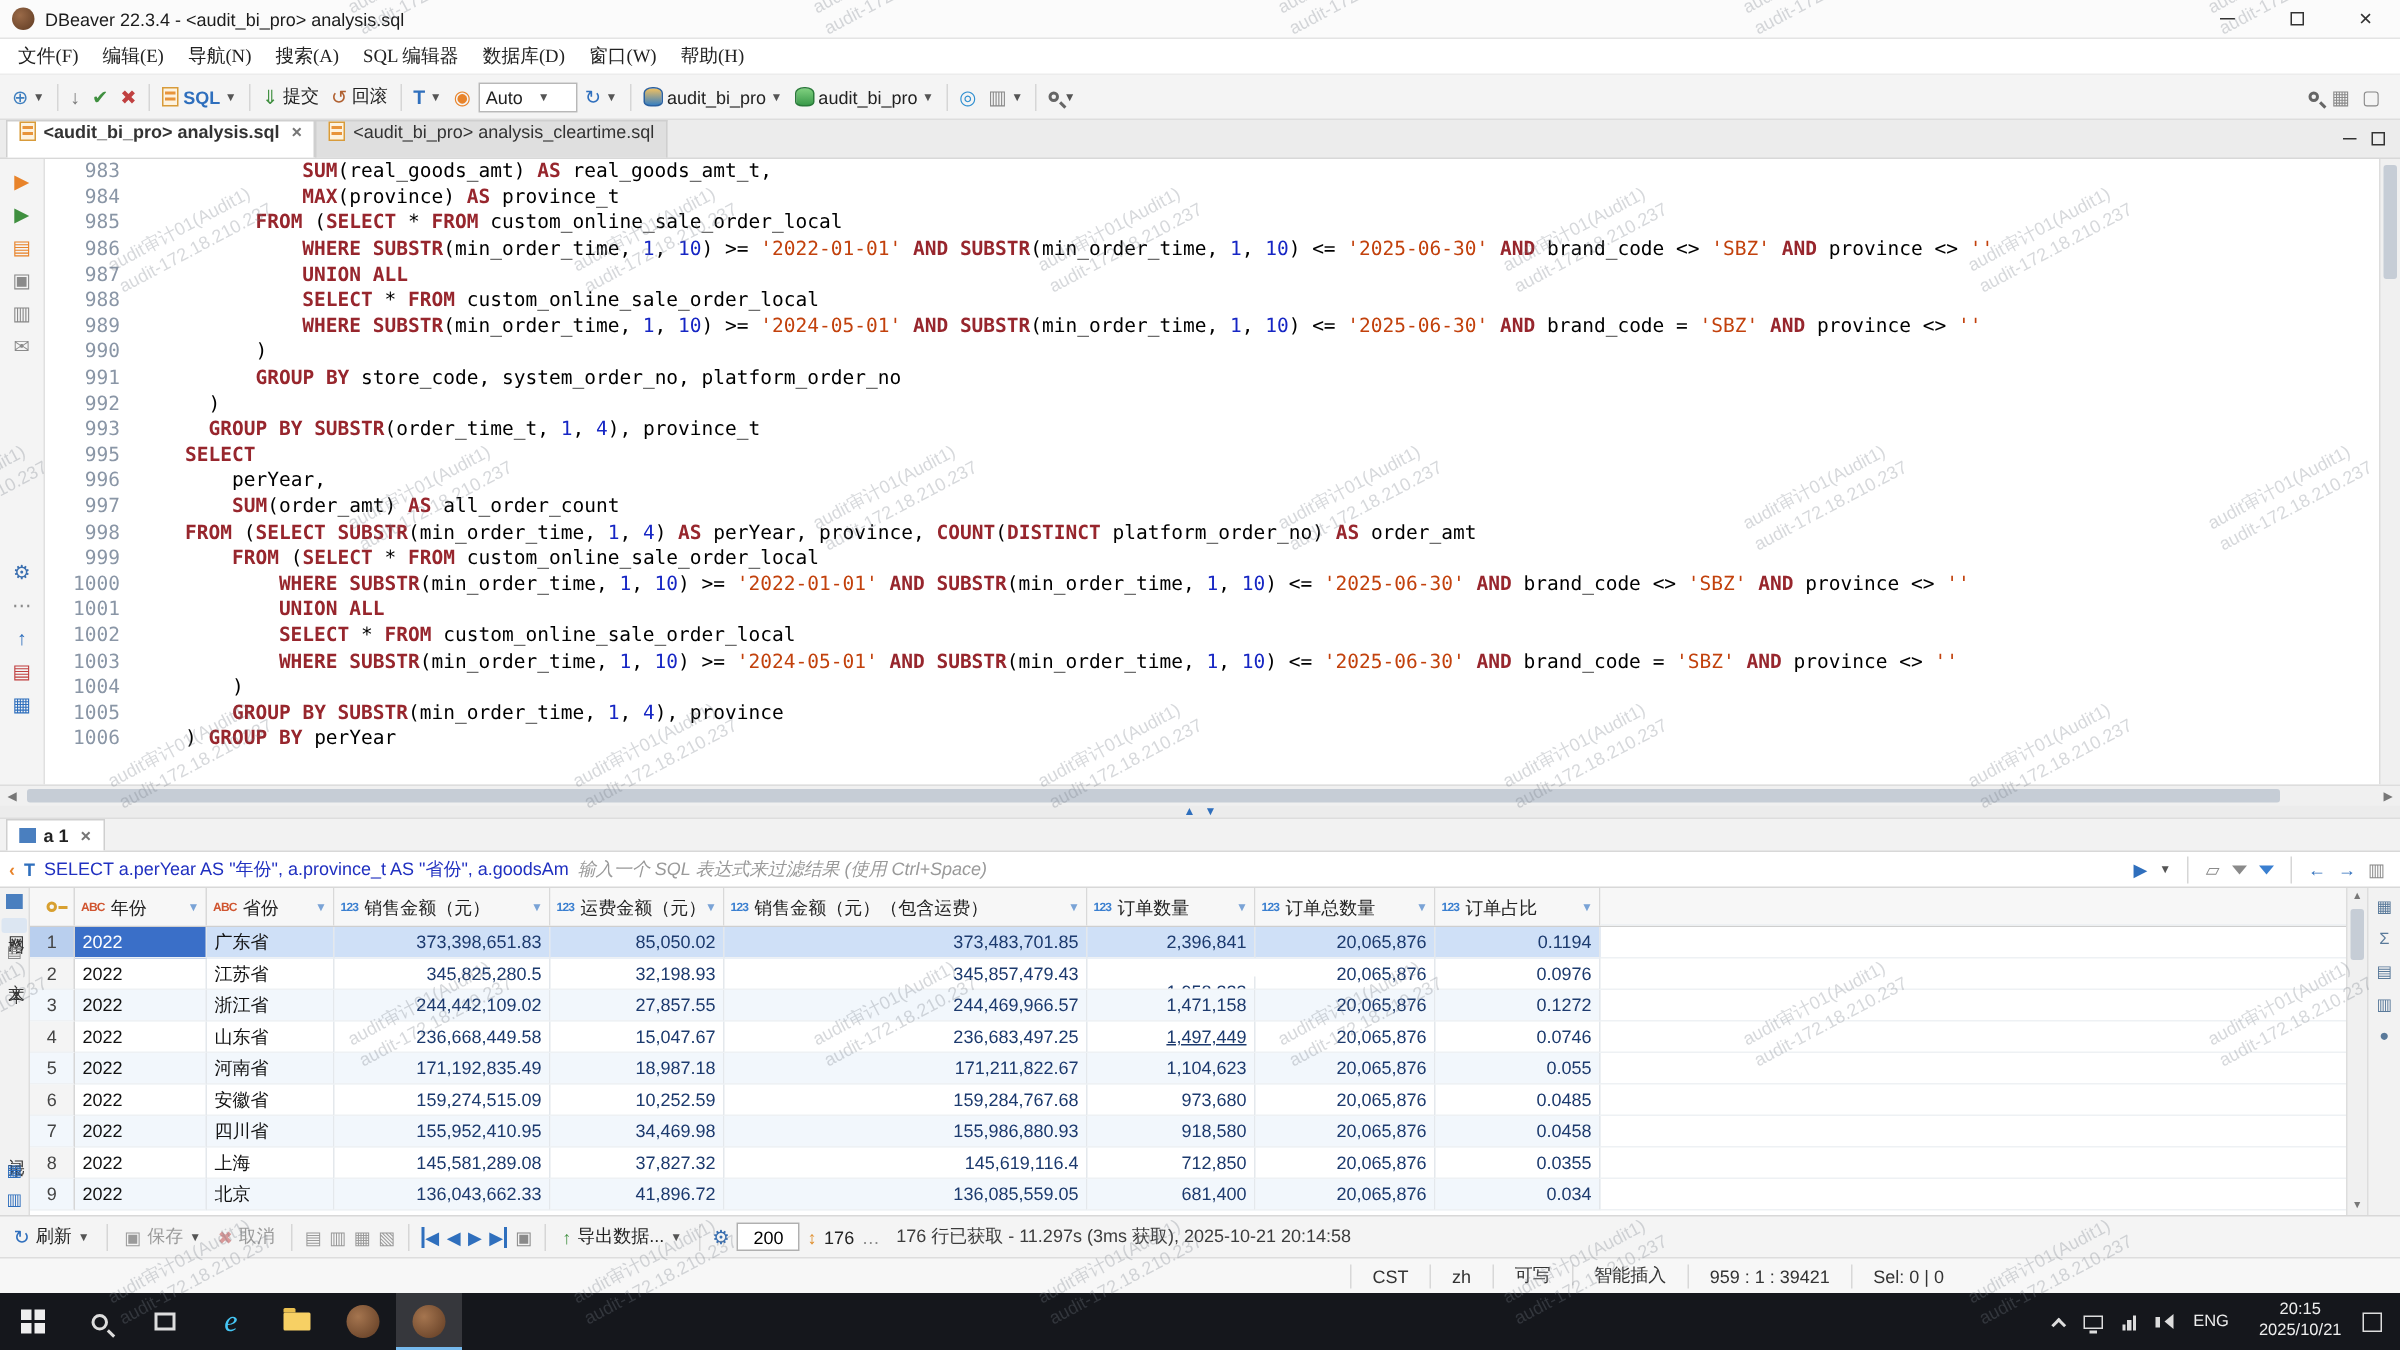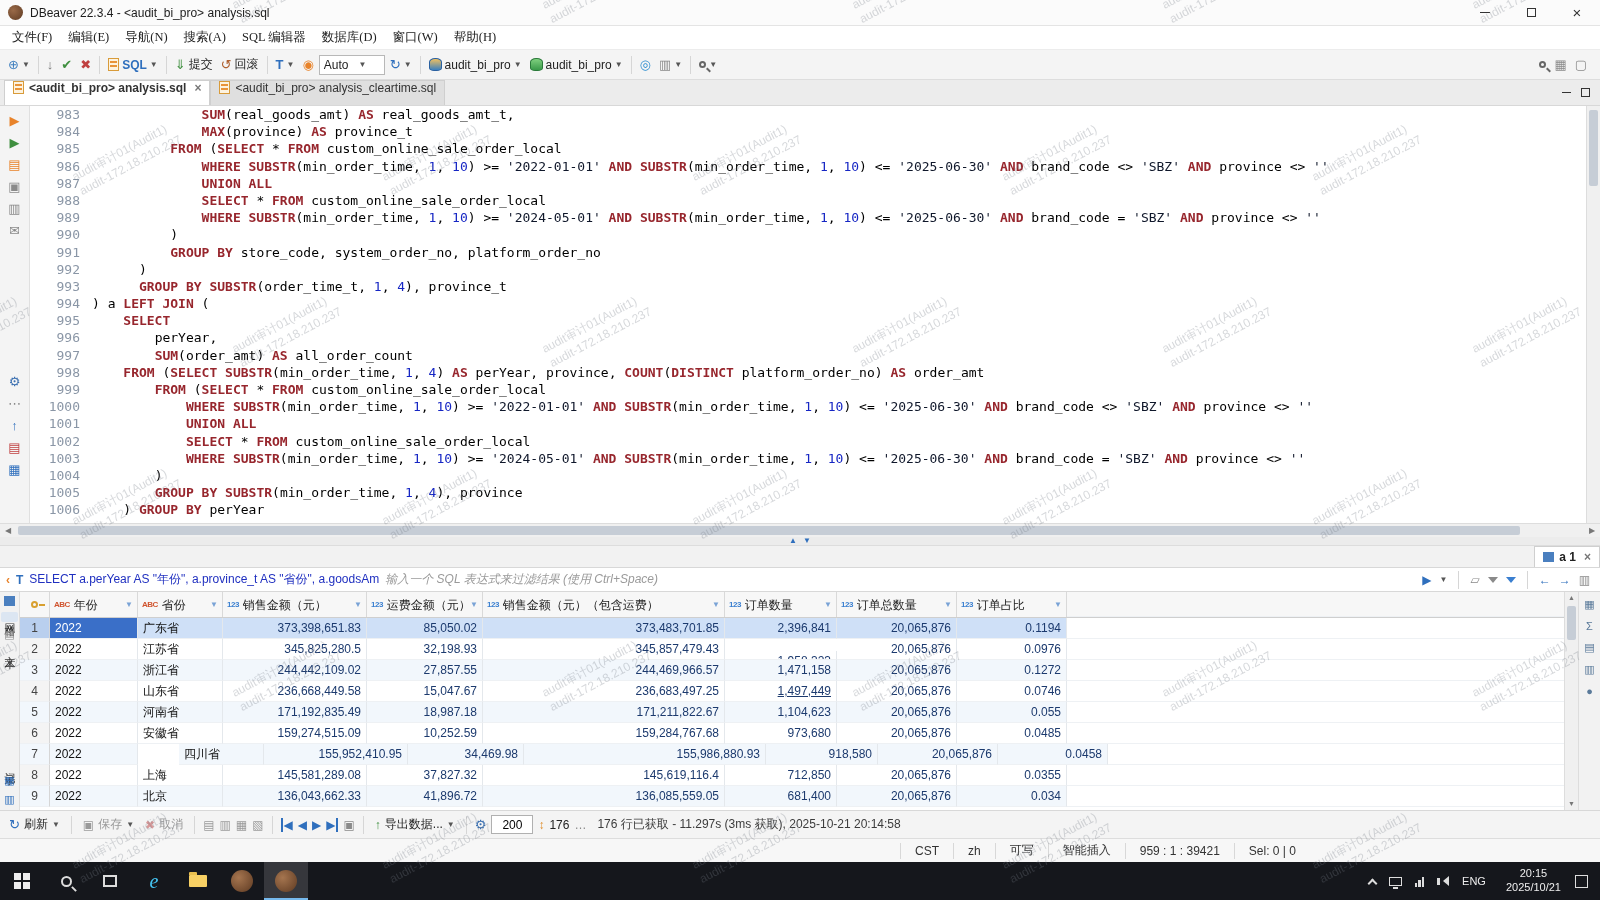--- a/index.html
+++ b/index.html
@@ -42,33 +42,33 @@
   
   .editor-area{flex:1 1 auto;display:flex;background:#fff;min-height:0;}
   .estrip{width:30px;background:#f4f4f4;border-right:1px solid #e0e0e0;display:flex;flex-direction:column;align-items:center;padding-top:8px;gap:9px;flex:0 0 auto;}
   .estrip .gap{height:120px;}
   .eicon{font-size:13px;line-height:1;}
   .code-wrap{flex:1 1 auto;overflow:hidden;position:relative;}
   .cl{display:flex;height:17.2px;line-height:17.2px;white-space:pre;font-family:"DejaVu Sans Mono","Liberation Mono",monospace;font-size:13px;}
   .ln{flex:0 0 62px;text-align:right;padding-right:12px;color:#8a96a6;background:#fff;}
   .ct{flex:1;}
   .tk-kw{color:#97262d;font-weight:bold;}
-  .tk-str{color:#0f172a;}
+  .tk-str{color:#c2410c;}
   .tk-num{color:#1626c4;}
   .tk-id,.tk-pl{color:#000;}
   .vscroll{width:14px;background:#f0f0f0;border-left:1px solid #ddd;position:relative;flex:0 0 auto;}
   .vthumb{position:absolute;left:2px;right:2px;background:#c6cdd6;border-radius:2px;}
   
   .hscroll{height:14px;background:#f0f0f0;border-top:1px solid #ddd;display:flex;align-items:center;position:relative;flex:0 0 auto;}
   .harrow{width:16px;text-align:center;font-size:8px;color:#777;}
   .hthumb{position:absolute;left:18px;right:80px;top:2px;bottom:2px;background:#c6cdd6;border-radius:2px;}
   .sash{height:9px;background:#ececec;display:flex;align-items:center;justify-content:center;gap:6px;flex:0 0 auto;border-bottom:1px solid #ddd;}
   .sash span{color:#2f6fbd;font-size:8px;line-height:1;}
   
-  .rtabbar{height:22px;background:#f2f2f2;display:flex;align-items:flex-end;padding-left:4px;border-bottom:1px solid #d8d8d8;flex:0 0 auto;justify-content:flex-end;}
+  .rtabbar{height:22px;background:#f2f2f2;display:flex;align-items:flex-end;padding-left:4px;border-bottom:1px solid #d8d8d8;flex:0 0 auto;}
   .rtab{height:21px;background:#fff;border:1px solid #cfcfcf;border-bottom:none;display:flex;align-items:center;gap:5px;padding:0 8px;font-weight:bold;}
   .grid-ico{display:inline-block;width:11px;height:10px;background:
     linear-gradient(#fff,#fff) ,#4a7fbf;border:1px solid #4a7fbf;background-image:linear-gradient(#4a7fbf 1px,transparent 1px),linear-gradient(90deg,#4a7fbf 1px,transparent 1px);background-size:4px 4px;}
   .filterbar{height:24px;background:#fff;border-bottom:1px solid #d8d8d8;display:flex;align-items:center;padding:0 6px;gap:6px;flex:0 0 auto;}
   .fquery{color:#2030c0;white-space:nowrap;}
   .fplaceholder{color:#9a9a9a;font-style:italic;white-space:nowrap;overflow:hidden;flex:1 1 auto;}
   .fbtns{display:flex;align-items:center;gap:8px;padding-right:4px;}
   .funnel{width:0;height:0;border-left:5px solid transparent;border-right:5px solid transparent;border-top:6px solid #3a7fd0;position:relative;display:inline-block;}
   .funnel.gray{border-top-color:#8a8a8a;}
   .funnel::after{content:"";position:absolute;left:-1px;top:-2px;width:2px;height:7px;background:inherit;}
@@ -282,21 +282,20 @@
         <div class="cl"><span class="ln">984</span><span class="ct"><span class="tk-pl">              </span><span class="tk-kw">MAX</span><span class="tk-pl">(</span><span class="tk-id">province</span><span class="tk-pl">)</span><span class="tk-pl"> </span><span class="tk-kw">AS</span><span class="tk-pl"> </span><span class="tk-id">province_t</span></span></div>
         <div class="cl"><span class="ln">985</span><span class="ct"><span class="tk-pl">          </span><span class="tk-kw">FROM</span><span class="tk-pl"> </span><span class="tk-pl">(</span><span class="tk-kw">SELECT</span><span class="tk-pl"> </span><span class="tk-pl">*</span><span class="tk-pl"> </span><span class="tk-kw">FROM</span><span class="tk-pl"> </span><span class="tk-id">custom_online_sale_order_local</span></span></div>
         <div class="cl"><span class="ln">986</span><span class="ct"><span class="tk-pl">              </span><span class="tk-kw">WHERE</span><span class="tk-pl"> </span><span class="tk-kw">SUBSTR</span><span class="tk-pl">(</span><span class="tk-id">min_order_time</span><span class="tk-pl">,</span><span class="tk-pl"> </span><span class="tk-num">1</span><span class="tk-pl">,</span><span class="tk-pl"> </span><span class="tk-num">10</span><span class="tk-pl">)</span><span class="tk-pl"> </span><span class="tk-pl">&gt;</span><span class="tk-pl">=</span><span class="tk-pl"> </span><span class="tk-str">'2022-01-01'</span><span class="tk-pl"> </span><span class="tk-kw">AND</span><span class="tk-pl"> </span><span class="tk-kw">SUBSTR</span><span class="tk-pl">(</span><span class="tk-id">min_order_time</span><span class="tk-pl">,</span><span class="tk-pl"> </span><span class="tk-num">1</span><span class="tk-pl">,</span><span class="tk-pl"> </span><span class="tk-num">10</span><span class="tk-pl">)</span><span class="tk-pl"> </span><span class="tk-pl">&lt;</span><span class="tk-pl">=</span><span class="tk-pl"> </span><span class="tk-str">'2025-06-30'</span><span class="tk-pl"> </span><span class="tk-kw">AND</span><span class="tk-pl"> </span><span class="tk-id">brand_code</span><span class="tk-pl"> </span><span class="tk-pl">&lt;</span><span class="tk-pl">&gt;</span><span class="tk-pl"> </span><span class="tk-str">'SBZ'</span><span class="tk-pl"> </span><span class="tk-kw">AND</span><span class="tk-pl"> </span><span class="tk-id">province</span><span class="tk-pl"> </span><span class="tk-pl">&lt;</span><span class="tk-pl">&gt;</span><span class="tk-pl"> </span><span class="tk-str">''</span></span></div>
         <div class="cl"><span class="ln">987</span><span class="ct"><span class="tk-pl">              </span><span class="tk-kw">UNION</span><span class="tk-pl"> </span><span class="tk-kw">ALL</span></span></div>
         <div class="cl"><span class="ln">988</span><span class="ct"><span class="tk-pl">              </span><span class="tk-kw">SELECT</span><span class="tk-pl"> </span><span class="tk-pl">*</span><span class="tk-pl"> </span><span class="tk-kw">FROM</span><span class="tk-pl"> </span><span class="tk-id">custom_online_sale_order_local</span></span></div>
         <div class="cl"><span class="ln">989</span><span class="ct"><span class="tk-pl">              </span><span class="tk-kw">WHERE</span><span class="tk-pl"> </span><span class="tk-kw">SUBSTR</span><span class="tk-pl">(</span><span class="tk-id">min_order_time</span><span class="tk-pl">,</span><span class="tk-pl"> </span><span class="tk-num">1</span><span class="tk-pl">,</span><span class="tk-pl"> </span><span class="tk-num">10</span><span class="tk-pl">)</span><span class="tk-pl"> </span><span class="tk-pl">&gt;</span><span class="tk-pl">=</span><span class="tk-pl"> </span><span class="tk-str">'2024-05-01'</span><span class="tk-pl"> </span><span class="tk-kw">AND</span><span class="tk-pl"> </span><span class="tk-kw">SUBSTR</span><span class="tk-pl">(</span><span class="tk-id">min_order_time</span><span class="tk-pl">,</span><span class="tk-pl"> </span><span class="tk-num">1</span><span class="tk-pl">,</span><span class="tk-pl"> </span><span class="tk-num">10</span><span class="tk-pl">)</span><span class="tk-pl"> </span><span class="tk-pl">&lt;</span><span class="tk-pl">=</span><span class="tk-pl"> </span><span class="tk-str">'2025-06-30'</span><span class="tk-pl"> </span><span class="tk-kw">AND</span><span class="tk-pl"> </span><span class="tk-id">brand_code</span><span class="tk-pl"> </span><span class="tk-pl">=</span><span class="tk-pl"> </span><span class="tk-str">'SBZ'</span><span class="tk-pl"> </span><span class="tk-kw">AND</span><span class="tk-pl"> </span><span class="tk-id">province</span><span class="tk-pl"> </span><span class="tk-pl">&lt;</span><span class="tk-pl">&gt;</span><span class="tk-pl"> </span><span class="tk-str">''</span></span></div>
         <div class="cl"><span class="ln">990</span><span class="ct"><span class="tk-pl">          </span><span class="tk-pl">)</span></span></div>
         <div class="cl"><span class="ln">991</span><span class="ct"><span class="tk-pl">          </span><span class="tk-kw">GROUP</span><span class="tk-pl"> </span><span class="tk-kw">BY</span><span class="tk-pl"> </span><span class="tk-id">store_code</span><span class="tk-pl">,</span><span class="tk-pl"> </span><span class="tk-id">system_order_no</span><span class="tk-pl">,</span><span class="tk-pl"> </span><span class="tk-id">platform_order_no</span></span></div>
         <div class="cl"><span class="ln">992</span><span class="ct"><span class="tk-pl">      </span><span class="tk-pl">)</span></span></div>
         <div class="cl"><span class="ln">993</span><span class="ct"><span class="tk-pl">      </span><span class="tk-kw">GROUP</span><span class="tk-pl"> </span><span class="tk-kw">BY</span><span class="tk-pl"> </span><span class="tk-kw">SUBSTR</span><span class="tk-pl">(</span><span class="tk-id">order_time_t</span><span class="tk-pl">,</span><span class="tk-pl"> </span><span class="tk-num">1</span><span class="tk-pl">,</span><span class="tk-pl"> </span><span class="tk-num">4</span><span class="tk-pl">)</span><span class="tk-pl">,</span><span class="tk-pl"> </span><span class="tk-id">province_t</span></span></div>
-        <div class="cl"><span class="ln">994</span><span class="ct"><span class="tk-pl">)</span><span class="tk-pl"> </span><span class="tk-id">a</span><span class="tk-pl"> </span><span class="tk-kw">LEFT</span><span class="tk-pl"> </span><span class="tk-kw">JOIN</span><span class="tk-pl"> </span><span class="tk-pl">(</span></span></div>
         <div class="cl"><span class="ln">995</span><span class="ct"><span class="tk-pl">    </span><span class="tk-kw">SELECT</span></span></div>
         <div class="cl"><span class="ln">996</span><span class="ct"><span class="tk-pl">        </span><span class="tk-id">perYear</span><span class="tk-pl">,</span></span></div>
         <div class="cl"><span class="ln">997</span><span class="ct"><span class="tk-pl">        </span><span class="tk-kw">SUM</span><span class="tk-pl">(</span><span class="tk-id">order_amt</span><span class="tk-pl">)</span><span class="tk-pl"> </span><span class="tk-kw">AS</span><span class="tk-pl"> </span><span class="tk-id">all_order_count</span></span></div>
         <div class="cl"><span class="ln">998</span><span class="ct"><span class="tk-pl">    </span><span class="tk-kw">FROM</span><span class="tk-pl"> </span><span class="tk-pl">(</span><span class="tk-kw">SELECT</span><span class="tk-pl"> </span><span class="tk-kw">SUBSTR</span><span class="tk-pl">(</span><span class="tk-id">min_order_time</span><span class="tk-pl">,</span><span class="tk-pl"> </span><span class="tk-num">1</span><span class="tk-pl">,</span><span class="tk-pl"> </span><span class="tk-num">4</span><span class="tk-pl">)</span><span class="tk-pl"> </span><span class="tk-kw">AS</span><span class="tk-pl"> </span><span class="tk-id">perYear</span><span class="tk-pl">,</span><span class="tk-pl"> </span><span class="tk-id">province</span><span class="tk-pl">,</span><span class="tk-pl"> </span><span class="tk-kw">COUNT</span><span class="tk-pl">(</span><span class="tk-kw">DISTINCT</span><span class="tk-pl"> </span><span class="tk-id">platform_order_no</span><span class="tk-pl">)</span><span class="tk-pl"> </span><span class="tk-kw">AS</span><span class="tk-pl"> </span><span class="tk-id">order_amt</span></span></div>
         <div class="cl"><span class="ln">999</span><span class="ct"><span class="tk-pl">        </span><span class="tk-kw">FROM</span><span class="tk-pl"> </span><span class="tk-pl">(</span><span class="tk-kw">SELECT</span><span class="tk-pl"> </span><span class="tk-pl">*</span><span class="tk-pl"> </span><span class="tk-kw">FROM</span><span class="tk-pl"> </span><span class="tk-id">custom_online_sale_order_local</span></span></div>
         <div class="cl"><span class="ln">1000</span><span class="ct"><span class="tk-pl">            </span><span class="tk-kw">WHERE</span><span class="tk-pl"> </span><span class="tk-kw">SUBSTR</span><span class="tk-pl">(</span><span class="tk-id">min_order_time</span><span class="tk-pl">,</span><span class="tk-pl"> </span><span class="tk-num">1</span><span class="tk-pl">,</span><span class="tk-pl"> </span><span class="tk-num">10</span><span class="tk-pl">)</span><span class="tk-pl"> </span><span class="tk-pl">&gt;</span><span class="tk-pl">=</span><span class="tk-pl"> </span><span class="tk-str">'2022-01-01'</span><span class="tk-pl"> </span><span class="tk-kw">AND</span><span class="tk-pl"> </span><span class="tk-kw">SUBSTR</span><span class="tk-pl">(</span><span class="tk-id">min_order_time</span><span class="tk-pl">,</span><span class="tk-pl"> </span><span class="tk-num">1</span><span class="tk-pl">,</span><span class="tk-pl"> </span><span class="tk-num">10</span><span class="tk-pl">)</span><span class="tk-pl"> </span><span class="tk-pl">&lt;</span><span class="tk-pl">=</span><span class="tk-pl"> </span><span class="tk-str">'2025-06-30'</span><span class="tk-pl"> </span><span class="tk-kw">AND</span><span class="tk-pl"> </span><span class="tk-id">brand_code</span><span class="tk-pl"> </span><span class="tk-pl">&lt;</span><span class="tk-pl">&gt;</span><span class="tk-pl"> </span><span class="tk-str">'SBZ'</span><span class="tk-pl"> </span><span class="tk-kw">AND</span><span class="tk-pl"> </span><span class="tk-id">province</span><span class="tk-pl"> </span><span class="tk-pl">&lt;</span><span class="tk-pl">&gt;</span><span class="tk-pl"> </span><span class="tk-str">''</span></span></div>
         <div class="cl"><span class="ln">1001</span><span class="ct"><span class="tk-pl">            </span><span class="tk-kw">UNION</span><span class="tk-pl"> </span><span class="tk-kw">ALL</span></span></div>
         <div class="cl"><span class="ln">1002</span><span class="ct"><span class="tk-pl">            </span><span class="tk-kw">SELECT</span><span class="tk-pl"> </span><span class="tk-pl">*</span><span class="tk-pl"> </span><span class="tk-kw">FROM</span><span class="tk-pl"> </span><span class="tk-id">custom_online_sale_order_local</span></span></div>
         <div class="cl"><span class="ln">1003</span><span class="ct"><span class="tk-pl">            </span><span class="tk-kw">WHERE</span><span class="tk-pl"> </span><span class="tk-kw">SUBSTR</span><span class="tk-pl">(</span><span class="tk-id">min_order_time</span><span class="tk-pl">,</span><span class="tk-pl"> </span><span class="tk-num">1</span><span class="tk-pl">,</span><span class="tk-pl"> </span><span class="tk-num">10</span><span class="tk-pl">)</span><span class="tk-pl"> </span><span class="tk-pl">&gt;</span><span class="tk-pl">=</span><span class="tk-pl"> </span><span class="tk-str">'2024-05-01'</span><span class="tk-pl"> </span><span class="tk-kw">AND</span><span class="tk-pl"> </span><span class="tk-kw">SUBSTR</span><span class="tk-pl">(</span><span class="tk-id">min_order_time</span><span class="tk-pl">,</span><span class="tk-pl"> </span><span class="tk-num">1</span><span class="tk-pl">,</span><span class="tk-pl"> </span><span class="tk-num">10</span><span class="tk-pl">)</span><span class="tk-pl"> </span><span class="tk-pl">&lt;</span><span class="tk-pl">=</span><span class="tk-pl"> </span><span class="tk-str">'2025-06-30'</span><span class="tk-pl"> </span><span class="tk-kw">AND</span><span class="tk-pl"> </span><span class="tk-id">brand_code</span><span class="tk-pl"> </span><span class="tk-pl">=</span><span class="tk-pl"> </span><span class="tk-str">'SBZ'</span><span class="tk-pl"> </span><span class="tk-kw">AND</span><span class="tk-pl"> </span><span class="tk-id">province</span><span class="tk-pl"> </span><span class="tk-pl">&lt;</span><span class="tk-pl">&gt;</span><span class="tk-pl"> </span><span class="tk-str">''</span></span></div>
         <div class="cl"><span class="ln">1004</span><span class="ct"><span class="tk-pl">        </span><span class="tk-pl">)</span></span></div>
@@ -472,21 +471,21 @@
             <div class="gc num" style="width: 116px;">10,252.59</div>
             <div class="gc num" style="width: 242px;">159,284,767.68</div>
             <div class="gc num" style="width: 112px;">973,680</div>
             <div class="gc num" style="width: 120px;">20,065,876</div>
             <div class="gc num" style="width: 110px;">0.0485</div>
             <div class="gfill"></div>
           </div>
           <div class="grow alt">
             <div class="gc rn" style="width: 30px;">7</div>
             <div class="gc txt" style="width: 88px;">2022</div>
-            <div class="gc txt" style="width: 85px; margin-left: 41px;">四川省</div>
+            <div class="gc txt" style="width: 85px;">四川省</div>
             <div class="gc num" style="width: 144px;">155,952,410.95</div>
             <div class="gc num" style="width: 116px;">34,469.98</div>
             <div class="gc num" style="width: 242px;">155,986,880.93</div>
             <div class="gc num" style="width: 112px;">918,580</div>
             <div class="gc num" style="width: 120px;">20,065,876</div>
             <div class="gc num" style="width: 110px;">0.0458</div>
             <div class="gfill"></div>
           </div>
           <div class="grow">
             <div class="gc rn" style="width: 30px;">8</div>

